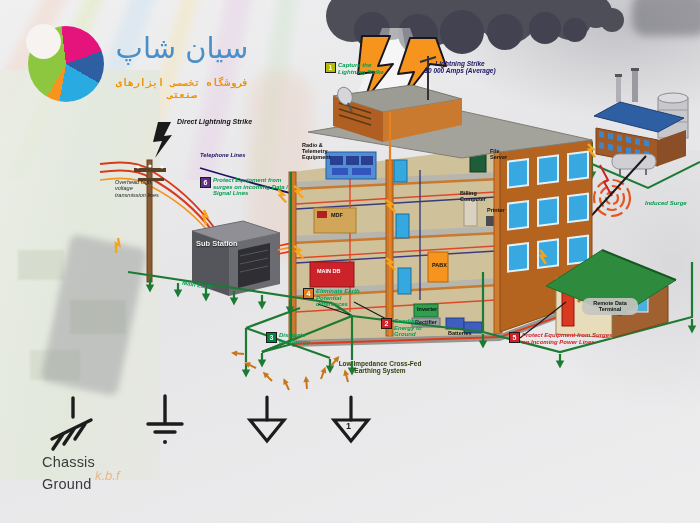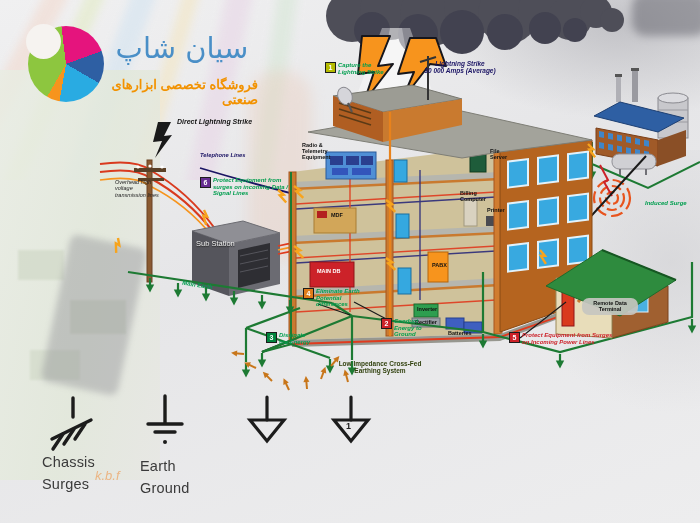--- a/index.html
+++ b/index.html
@@ -8,42 +8,42 @@
     background:linear-gradient(160deg,#f0f0f1 0%,#e6e6e8 45%,#ededee 100%)}
   .bg{position:absolute;pointer-events:none}
   .wire{position:absolute;border-radius:12px;filter:blur(4px)}
   
   .lbl{position:absolute;line-height:1.15}
   .t-navy{font-size:6.5px;font-weight:bold;font-style:italic;color:#1b1464}
   .t-black{font-size:7px;font-weight:bold;font-style:italic;color:#141414}
   .t-tiny{font-size:5.5px;font-style:italic;color:#222}
   .t-green{font-size:6px;font-weight:bold;font-style:italic;color:#009e4f}
   .t-olive{font-size:6.5px;font-weight:bold;color:#32420f;text-align:center}
-  .t-white{font-size:7.5px;font-weight:normal;color:#efefef;text-shadow:0 1px 1px #222}
+  .t-white{font-size:7.5px;font-weight:bold;color:#efefef;text-shadow:0 1px 1px #222}
   .step{position:absolute;display:flex;gap:2px;align-items:flex-start}
   .badge{flex:0 0 auto;width:9px;height:9px;color:#fff;font-size:7px;font-weight:bold;
     text-align:center;line-height:9px;border:1px solid #1c1c1c;box-sizing:content-box}
   .step-text{font-size:6px;font-weight:bold;font-style:italic;color:#009e4f;line-height:1.12}
   .step-text.red{color:#cc2229}
   .eq{position:absolute;font-size:5.5px;font-weight:bold;color:#111;line-height:1.1}
   .eq.white{color:#fff}
   .gnd{position:absolute;font-size:14.5px;color:#3a3a3a;line-height:1.5;letter-spacing:.2px}
   .sig-num{position:absolute;font-size:9px;color:#222;font-weight:bold}
   .wm{position:absolute;font-size:13px;font-style:italic;font-weight:normal;color:#eda566;opacity:.75}
   .pill{position:absolute;background:rgba(198,198,192,.92);border-radius:7px;padding:2px 3px;
     font-size:5.5px;font-weight:bold;color:#111;text-align:center;line-height:1.15}
   
   .logo-mark{position:absolute;left:28px;top:26px;width:76px;height:76px;border-radius:50%;
     background:conic-gradient(from 15deg,#e5147d 0 55deg,#2e5fa3 55deg 105deg,#29abe2 105deg 175deg,
     #f7941d 175deg 195deg,#8dc63f 195deg 338deg,#e5147d 338deg 360deg)}
   .logo-hole{position:absolute;left:26px;top:24px;width:35px;height:35px;border-radius:50%;background:#f6f3f0}
   .logo-title{position:absolute;left:106px;top:28px;width:152px;text-align:center;direction:rtl;
     font-family:"DejaVu Sans",sans-serif;font-size:29px;font-weight:normal;color:#4a8fc7;line-height:1.4}
-  .logo-sub{position:absolute;left:106px;top:77px;width:152px;text-align:right;direction:rtl;
-    font-family:Liberation Sans, sans-serif;font-size:13px;font-weight:bold;color:#f29200}
+  .logo-sub{position:absolute;left:106px;top:77px;width:152px;text-align:center;direction:rtl;
+    font-family:Liberation Mono, monospace;font-size:10px;font-weight:bold;color:#f29200}
   svg.diagram{position:absolute;left:0;top:0}
 </style>
 </head>
 <body>
 
 <div class="stage">
 
   <div class="bg" style="left:0;top:0;width:340px;height:180px;overflow:hidden;opacity:.65">
     <div class="wire" style="left:-10px;top:-30px;width:22px;height:260px;background:#f2dcd2;transform:rotate(28deg)"></div>
     <div class="wire" style="left:40px;top:-40px;width:18px;height:280px;background:#e4ecc9;transform:rotate(24deg)"></div>
@@ -386,22 +386,21 @@
     <span class="step-text">Dissipate the Energy</span>
   </div>
   <div class="lbl t-olive" style="left:338px;top:360px;width:84px">Low Impedance Cross-Fed Earthing System</div>
   <div class="step" style="left:509px;top:332px;width:104px">
     <span class="badge" style="background:#cc2229">5</span>
     <span class="step-text red">Protect Equipment from Surges on Incoming Power Lines</span>
   </div>
   <div class="lbl t-green" style="left:645px;top:200px">Induced Surge</div>
   <div class="pill" style="left:582px;top:298px;width:50px">Remote Data Terminal</div>
 
-  <div class="gnd" style="left:42px;top:452px;width:74px">Chassis Surges</div>
-  <div class="gnd" style="left:140px;top:456px;width:70px">Earth Ground</div>
+  <div class="gnd" style="left:42px;top:452px;width:74px">Chassis Ground</div>
   <div class="sig-num" style="left:346px;top:421px">1</div>
   <div class="wm" style="left:95px;top:468px">k.b.f</div>
 
   <div>
     <div class="logo-mark"></div>
     <div class="logo-hole"></div>
     <div class="logo-title">سیان شاپ</div>
     <div class="logo-sub">فروشگاه تخصصی ابزارهای صنعتی</div>
   </div>
 

